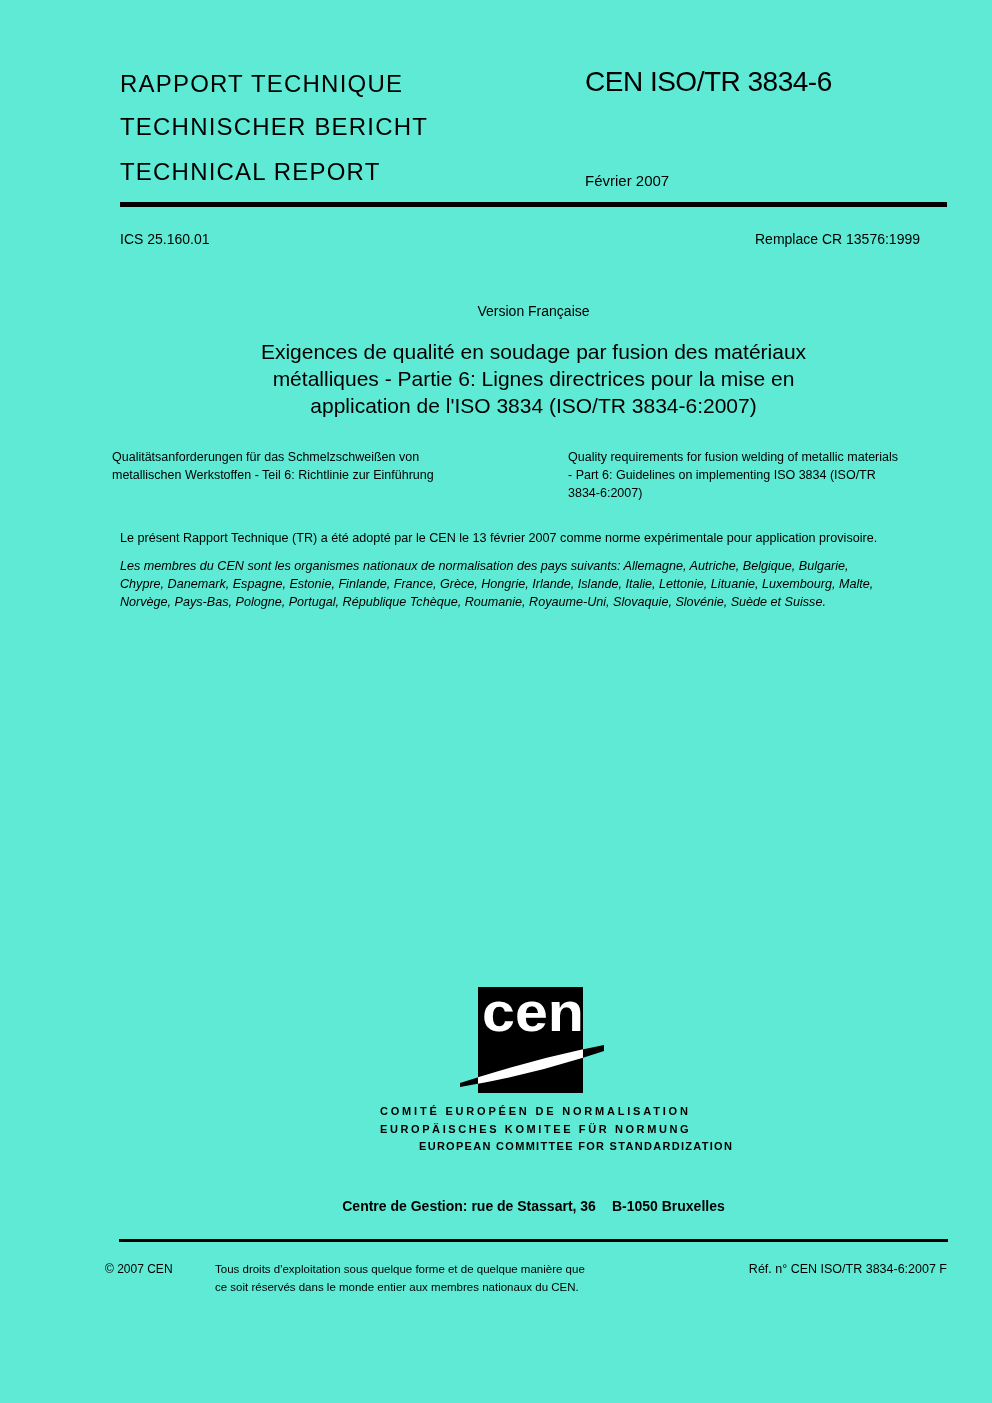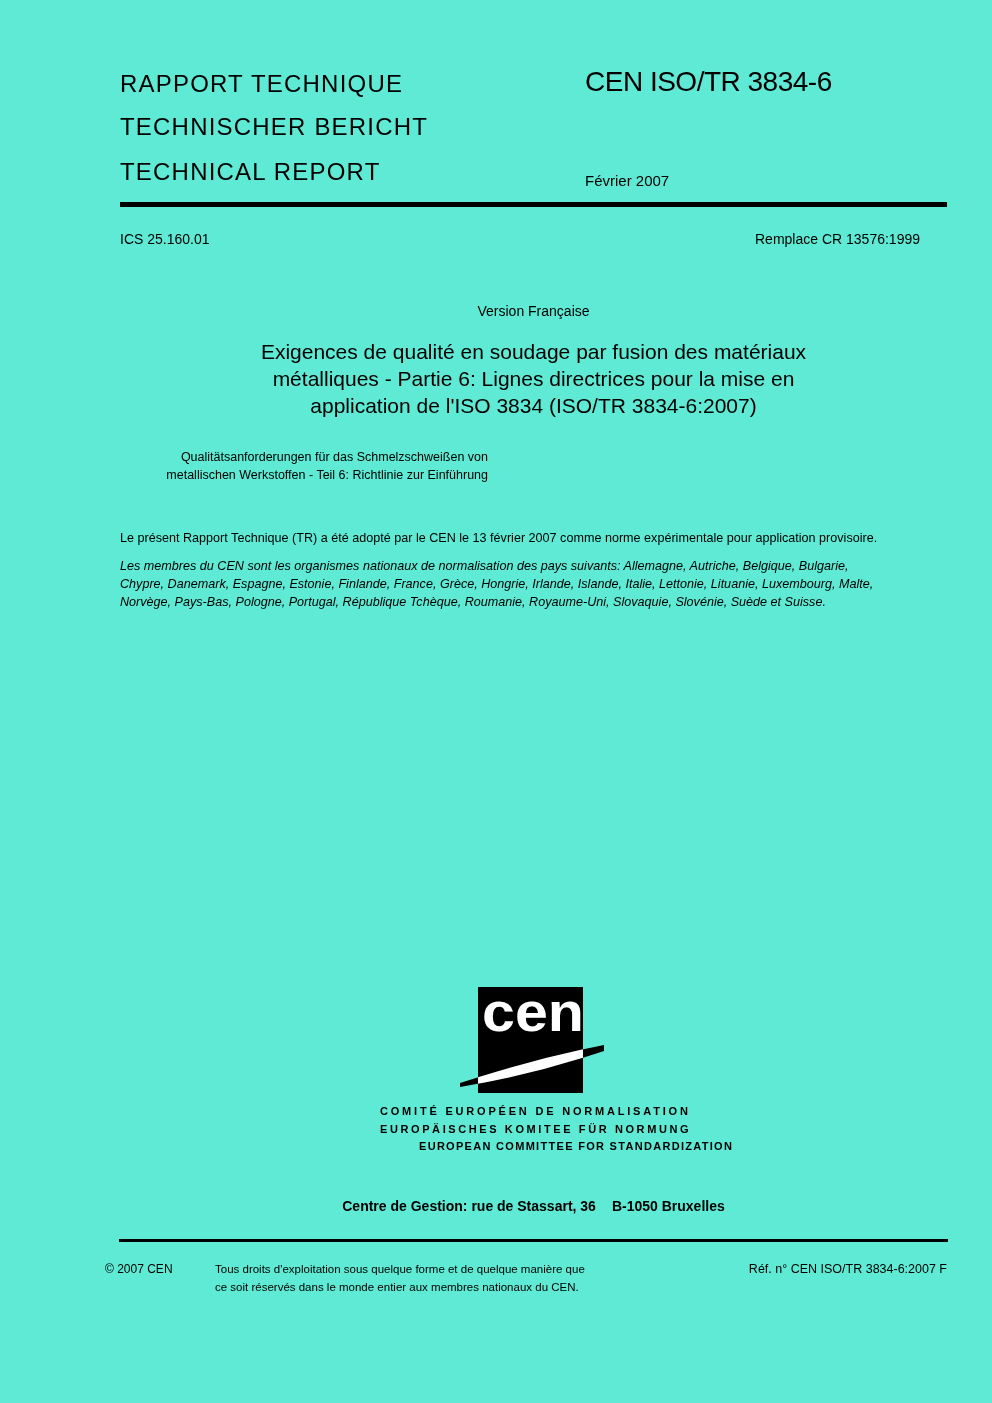--- a/index.html
+++ b/index.html
@@ -15,21 +15,21 @@
   .abs{position:absolute;}
   .hdr-line{left:120px;font-size:24px;letter-spacing:1.2px;white-space:nowrap;}
   .doc-number{left:585px;top:66px;font-size:28px;font-weight:normal;letter-spacing:-0.5px;white-space:nowrap;}
   .doc-date{left:585px;top:172px;font-size:15px;white-space:nowrap;}
   .rule-top{left:120px;top:202px;width:827px;height:5px;background:#000;}
   .ics{left:120px;top:231px;font-size:14px;white-space:nowrap;}
   .replaces{left:120px;top:231px;width:800px;text-align:right;font-size:14px;white-space:nowrap;}
   .version{left:120px;top:303px;width:827px;text-align:center;font-size:14px;}
   .title-fr{left:120px;top:338px;width:827px;text-align:center;font-size:21px;line-height:27px;}
   .title-fr div{white-space:nowrap;}
-  .col{top:449px;font-size:12.5px;line-height:17.8px;text-align:right;}
+  .col{top:449px;font-size:12.5px;line-height:17.8px;text-align:left;}
   .col div{white-space:nowrap;}
   .col-de{left:112px;width:376px;}
   .col-en{left:568px;width:396px;}
   .adoption{left:120px;top:531px;font-size:12.6px;white-space:nowrap;}
   .members{left:120px;top:558px;font-size:12.6px;line-height:17.8px;font-style:italic;}
   .members div{white-space:nowrap;}
   .logo{left:458px;top:983px;width:150px;height:114px;}
   .committee{left:380px;top:1103px;font-size:11px;font-weight:bold;line-height:17.6px;}
   .committee div{white-space:nowrap;}
   .ls1{letter-spacing:2.8px;}
@@ -64,20 +64,25 @@
   <div class="abs title-fr">
     <div>Exigences de qualité en soudage par fusion des matériaux</div>
     <div>métalliques - Partie 6: Lignes directrices pour la mise en</div>
     <div>application de l'ISO 3834 (ISO/TR 3834-6:2007)</div>
   </div>
 
   <div class="abs col col-de">
     <div>Qualitätsanforderungen für das Schmelzschweißen von</div>
     <div>metallischen Werkstoffen - Teil 6: Richtlinie zur Einführung</div>
   </div>
+  <div class="abs col col-en">
+    <div>Quality requirements for fusion welding of metallic materials</div>
+    <div>- Part 6: Guidelines on implementing ISO 3834 (ISO/TR</div>
+    <div>3834-6:2007)</div>
+  </div>
 
   <div class="abs adoption">Le présent Rapport Technique (TR) a été adopté par le CEN le 13 février 2007 comme norme expérimentale pour application provisoire.</div>
   <div class="abs members">
     <div>Les membres du CEN sont les organismes nationaux de normalisation des pays suivants: Allemagne, Autriche, Belgique, Bulgarie,</div>
     <div>Chypre, Danemark, Espagne, Estonie, Finlande, France, Grèce, Hongrie, Irlande, Islande, Italie, Lettonie, Lituanie, Luxembourg, Malte,</div>
     <div>Norvège, Pays-Bas, Pologne, Portugal, République Tchèque, Roumanie, Royaume-Uni, Slovaquie, Slovénie, Suède et Suisse.</div>
   </div>
 
   <svg class="abs logo" viewBox="0 0 150 114" aria-hidden="true">
     <defs>

